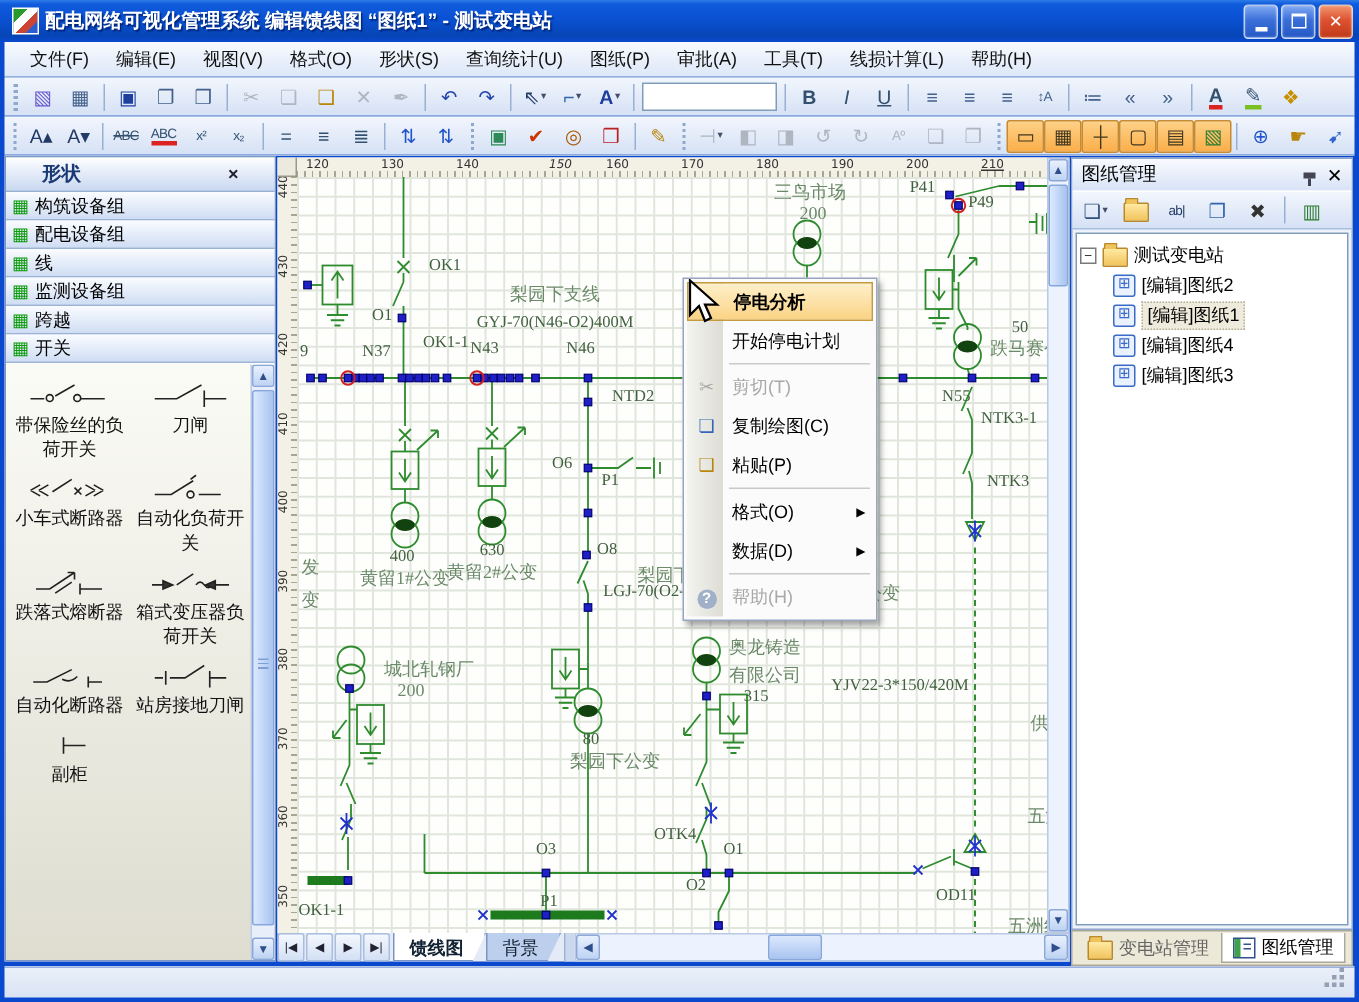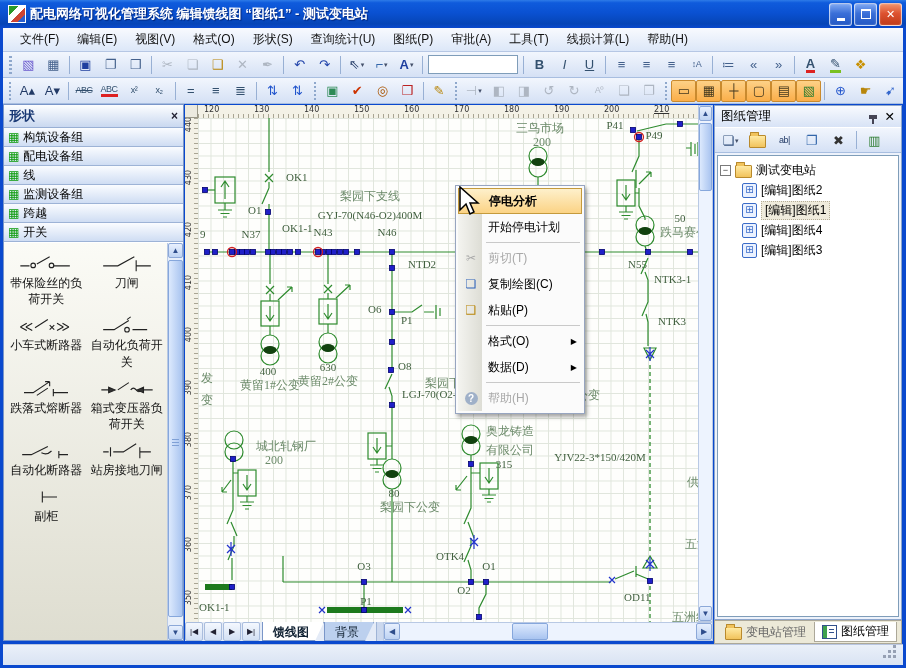--- a/index.html
+++ b/index.html
@@ -37,21 +37,21 @@
     font-size:13px;color:#33506e;border:1px solid transparent;border-radius:2px;line-height:1}
   .tbtn.small{font-size:9px;letter-spacing:-.5px}
   .tbtn.dis{color:#AEB6C2}
   .tbtn.tog{background:linear-gradient(180deg,#FDD187,#FBAE49);border-color:#C98A2E;color:#42371e}
   .dd{font-size:7px;margin-left:1px;color:#44506a}
   .combo{width:88px;height:17px;background:#fff;border:1px solid #7F9DB9;margin:0 2px}
   .ubar{border-bottom:3px solid transparent;padding-bottom:0px}
   
   #shapes{left:3px;top:104px;width:181px;height:537px;background:#E8EDF5;
     border:1px solid #7A96C8;box-sizing:border-box;display:flex;flex-direction:column}
-  #shapes-header{height:22px;display:flex;align-items:center;padding:0 5px;
+  #shapes-header{height:22px;display:flex;align-items:center;padding:0 24px;
     background:linear-gradient(180deg,#FDFEFF,#C9D8F0);border-bottom:1px solid #98AFD4;
     color:#1B3A75;font-weight:bold;font-size:13px}
   #shapes-header .x{margin-left:auto;color:#223;font-weight:bold;font-size:12px}
   .sgroup{height:18px;display:flex;align-items:center;gap:4px;padding:0 4px;
     background:linear-gradient(180deg,#FAFCFF,#CFDDF3);border-bottom:1px solid #9DB3D6;color:#000}
   .gicon{color:#0B9B0B;font-size:12px;line-height:1}
   #shape-items{flex:1;position:relative;background:linear-gradient(180deg,#FBFBF6,#DEDDD0);
     border-top:1px solid #fff;overflow:hidden;display:flex}
   #items-grid{flex:1;display:grid;grid-template-columns:1fr 1fr;align-content:flex-start;padding:4px 0 0 2px}
   .sitem{display:flex;flex-direction:column;align-items:center;justify-content:flex-start;
@@ -512,21 +512,21 @@
     </div>
   </div>
 </div>
 
 <div id="canvas" class="abs">
   <div id="ruler-corner" class="abs"></div>
   <div id="ruler-top" class="abs">
       <span class="rnum" style="left: 6px; top: 0px;">120</span>
       <span class="rnum" style="left: 56px; top: 0px;">130</span>
       <span class="rnum" style="left: 106px; top: 0px;">140</span>
-      <span class="rnum" style="left: 156px; top: 0px;">150</span>
+      <span class="rnum" style="left: 168px; top: 0px; font-style: italic;">150</span>
       <span class="rnum" style="left: 206px; top: 0px;">160</span>
       <span class="rnum" style="left: 256px; top: 0px;">170</span>
       <span class="rnum" style="left: 306px; top: 0px;">180</span>
       <span class="rnum" style="left: 356px; top: 0px;">190</span>
       <span class="rnum" style="left: 406px; top: 0px;">200</span>
       <span class="rnum" style="left: 456px; top: 0px; text-decoration: underline;">210</span>
     </div>
   <div id="ruler-left" class="abs">
       <span class="rnum" style="left: -4px; top: 2px; transform: rotate(-90deg);">440</span>
       <span class="rnum" style="left: -4px; top: 54.5px; transform: rotate(-90deg);">430</span>

